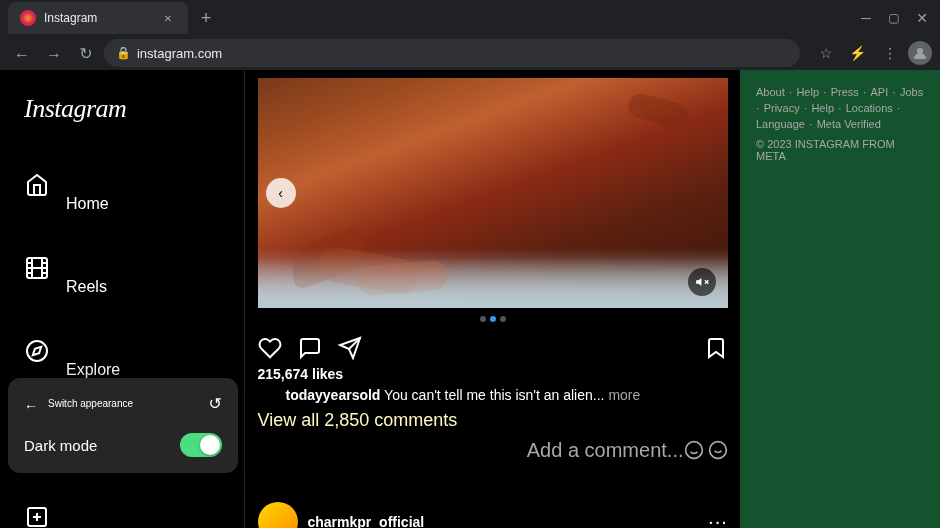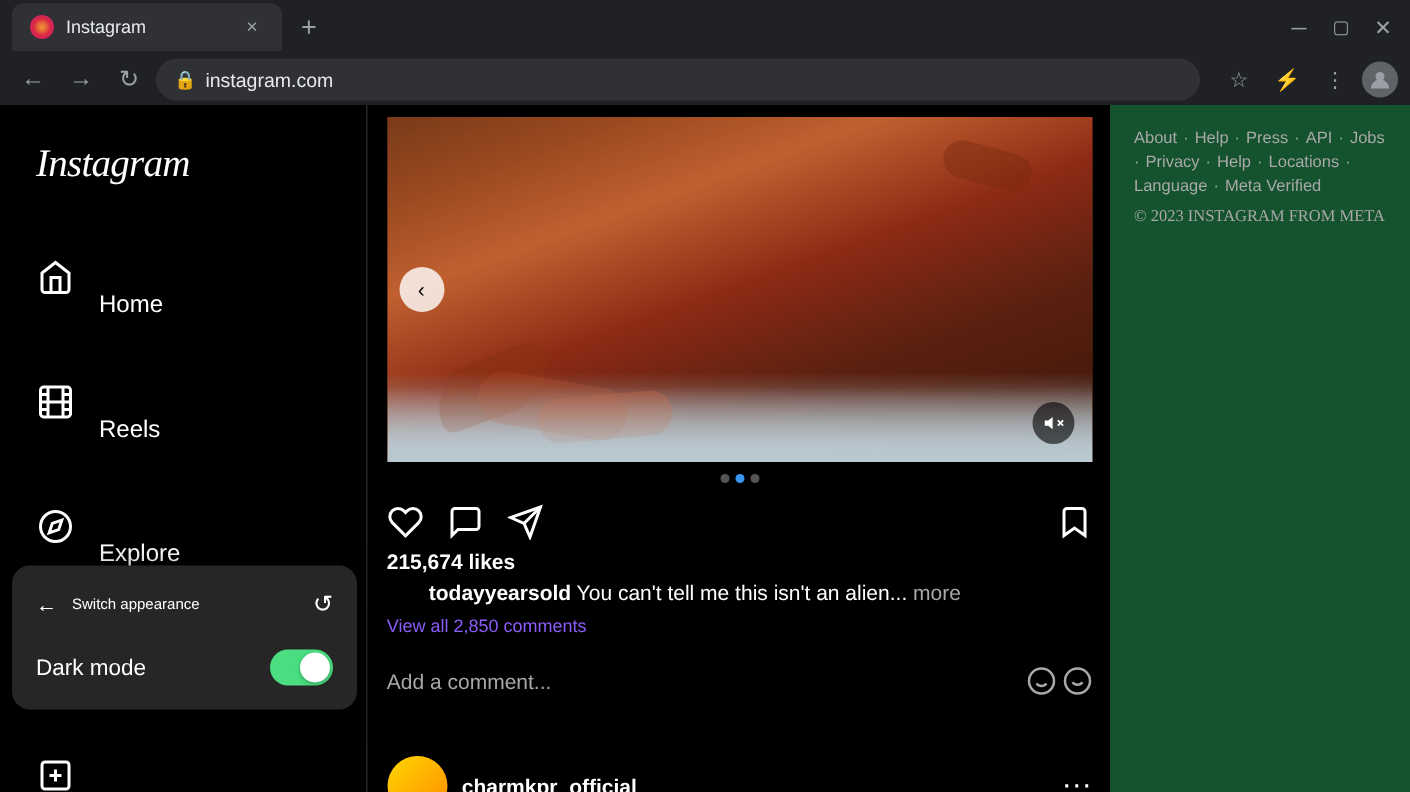--- a/index.html
+++ b/index.html
@@ -359,35 +359,36 @@
     }
     .post-caption {
       font-size: 14px;
       line-height: 1.4;
       margin-bottom: 4px;
       padding-left: 28px;
     }
     .post-caption .username { font-weight: 600; }
     .post-caption .more { color: #a8a8a8; cursor: pointer; }
     .post-comments-link {
-      font-size: 12px;
-      color: #8b5cf6;
-      cursor: pointer;
-      margin-bottom: 16px;
+      font-size: 18px;
+      color: #fef9c3;
+      cursor: pointer;
+      margin-bottom: 4px;
     }
     .post-add-comment {
       display: flex;
       align-items: center;
       padding: 4px 0;
       border-top: none;
     }
     .add-comment-input {
-      font-size: 14px;
+      font-size: 20px;
       color: #a8a8a8;
       flex: 1;
+      text-align: right;
     }
     .emoji-btn {
       font-size: 18px;
       cursor: pointer;
       display: flex;
       gap: 4px;
     }
 
     
     .sponsored-header {
@@ -432,21 +433,20 @@
       color: #a8a8a8;
       text-decoration: none;
       font-size: 11px;
       cursor: pointer;
     }
     .footer-dot { color: #a8a8a8; }
     .footer-copyright {
       font-size: 11px;
       color: #a8a8a8;
       margin-top: 8px;
-      font-family: Liberation Serif, serif;
     }
 
     
     svg { display: block; }
   </style>
 </head>
 <body>
 
 <div class="browser-chrome">
 

